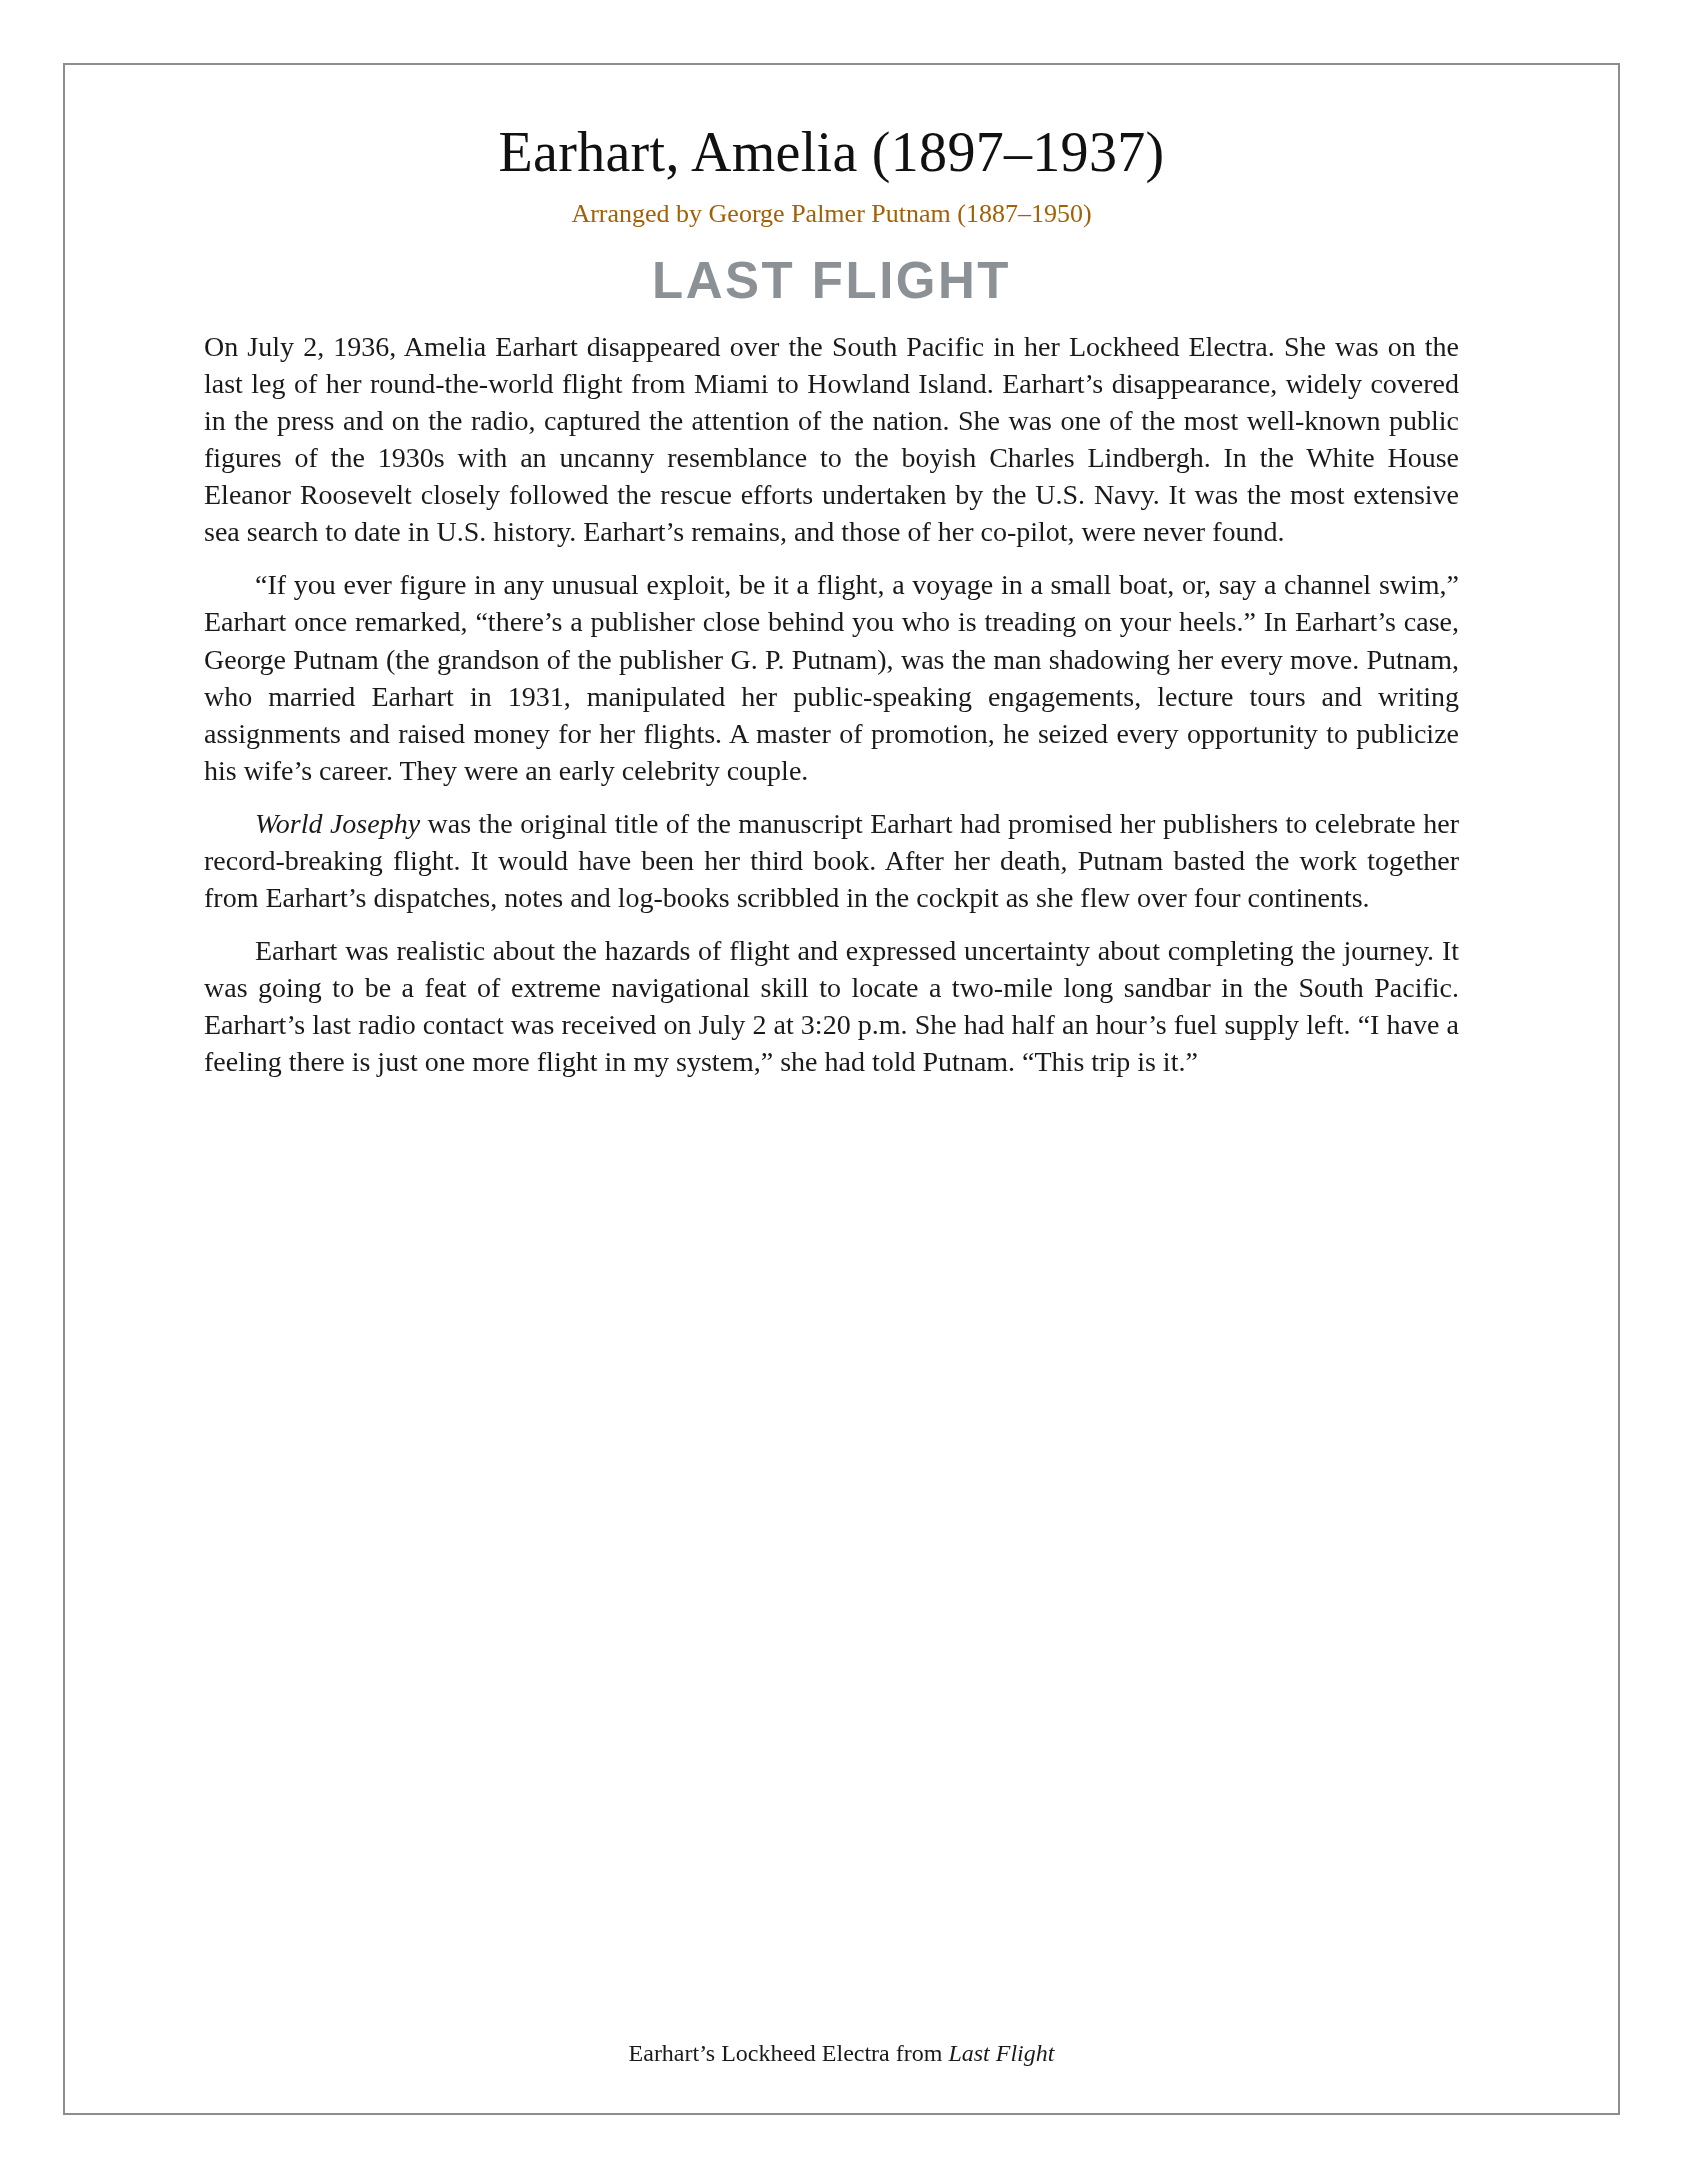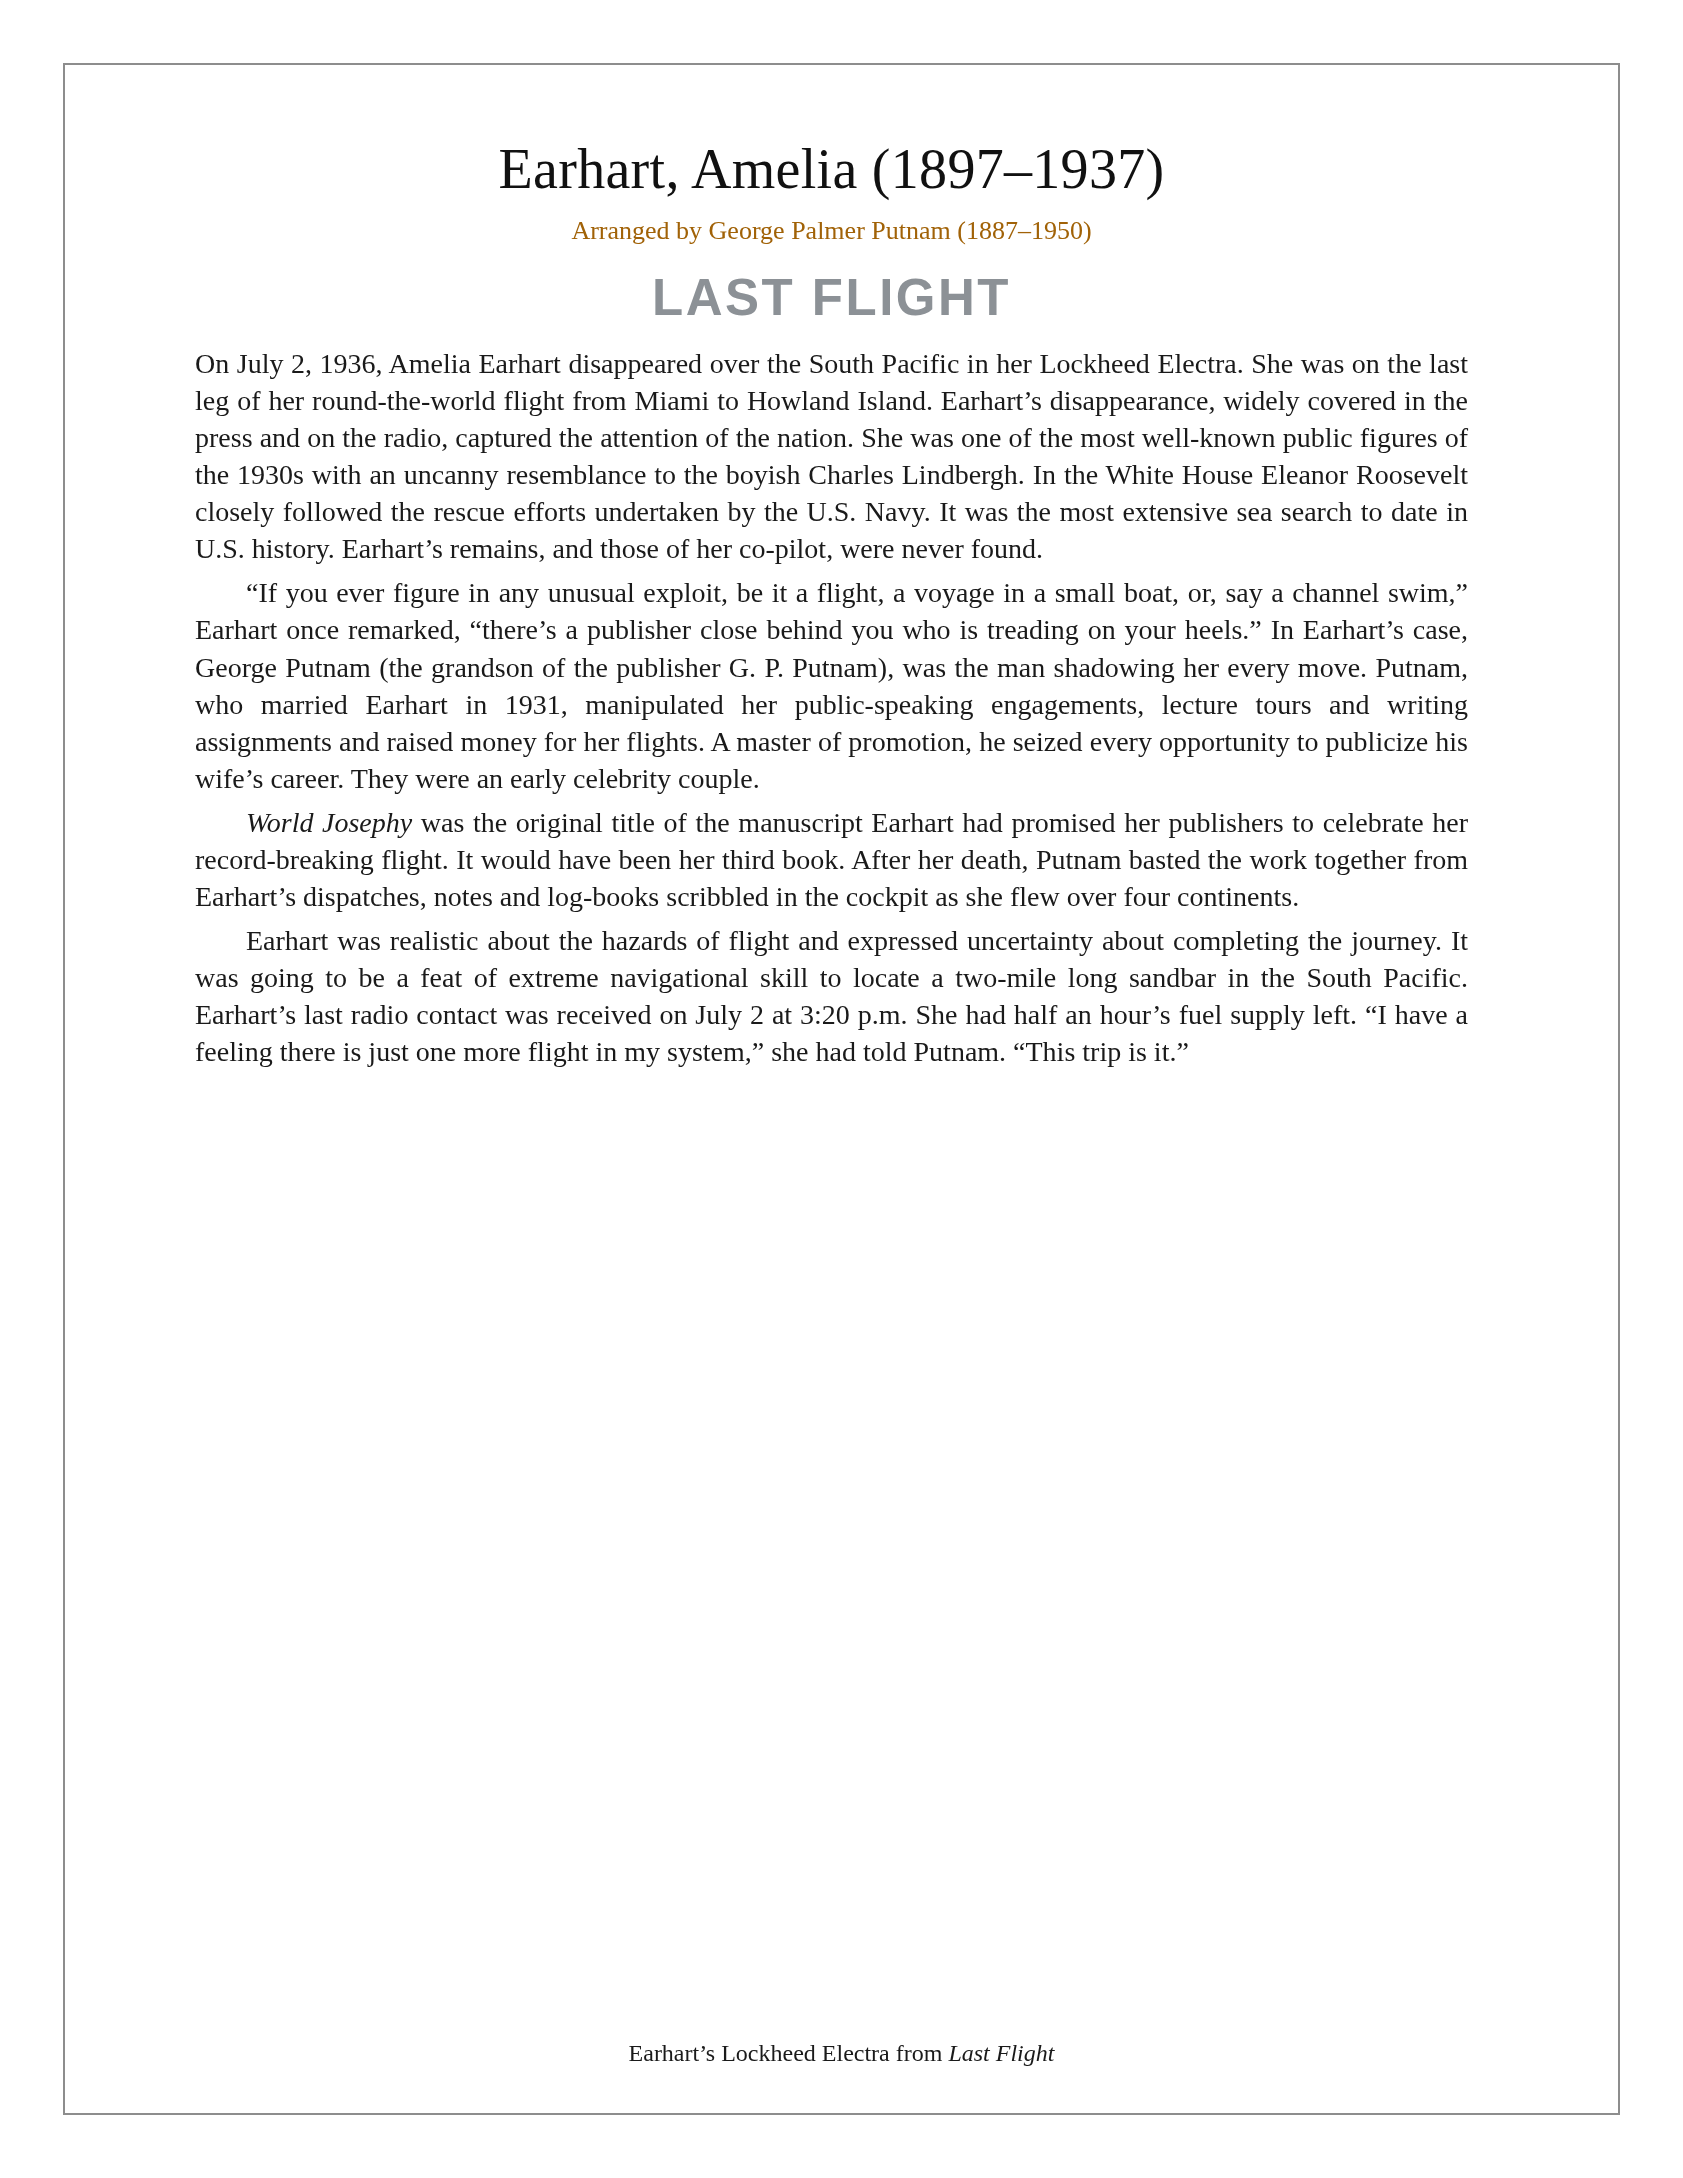--- a/index.html
+++ b/index.html
@@ -27,21 +27,21 @@
     left: 63px;
     top: 63px;
     right: 63px;
     bottom: 63px;
     border: 2px solid #8d8d8d;
     box-sizing: border-box;
   }
   .content {
     position: absolute;
     left: 188px;
-    top: 139px;
+    top: 122px;
     width: 1287px;
     box-sizing: border-box;
   }
   .masthead {
     text-align: center;
   }
   .title {
     font-family: "Liberation Serif", serif;
     font-size: 56px;
     line-height: 1.1;
@@ -72,21 +72,21 @@
     color: #1a1a1a;
   }
   .imprint .sep {
     padding: 0 6px;
   }
   .body-text p {
     font-size: 28px;
     line-height: 1.325;
     text-align: justify;
     text-justify: inter-word;
-    margin: 7px;
+    margin: 16px;
     color: #1a1a1a;
     hyphens: manual;
   }
   .body-text p + p {
     text-indent: 51px;
   }
   .body-text p em {
     font-style: italic;
   }
   .caption {

